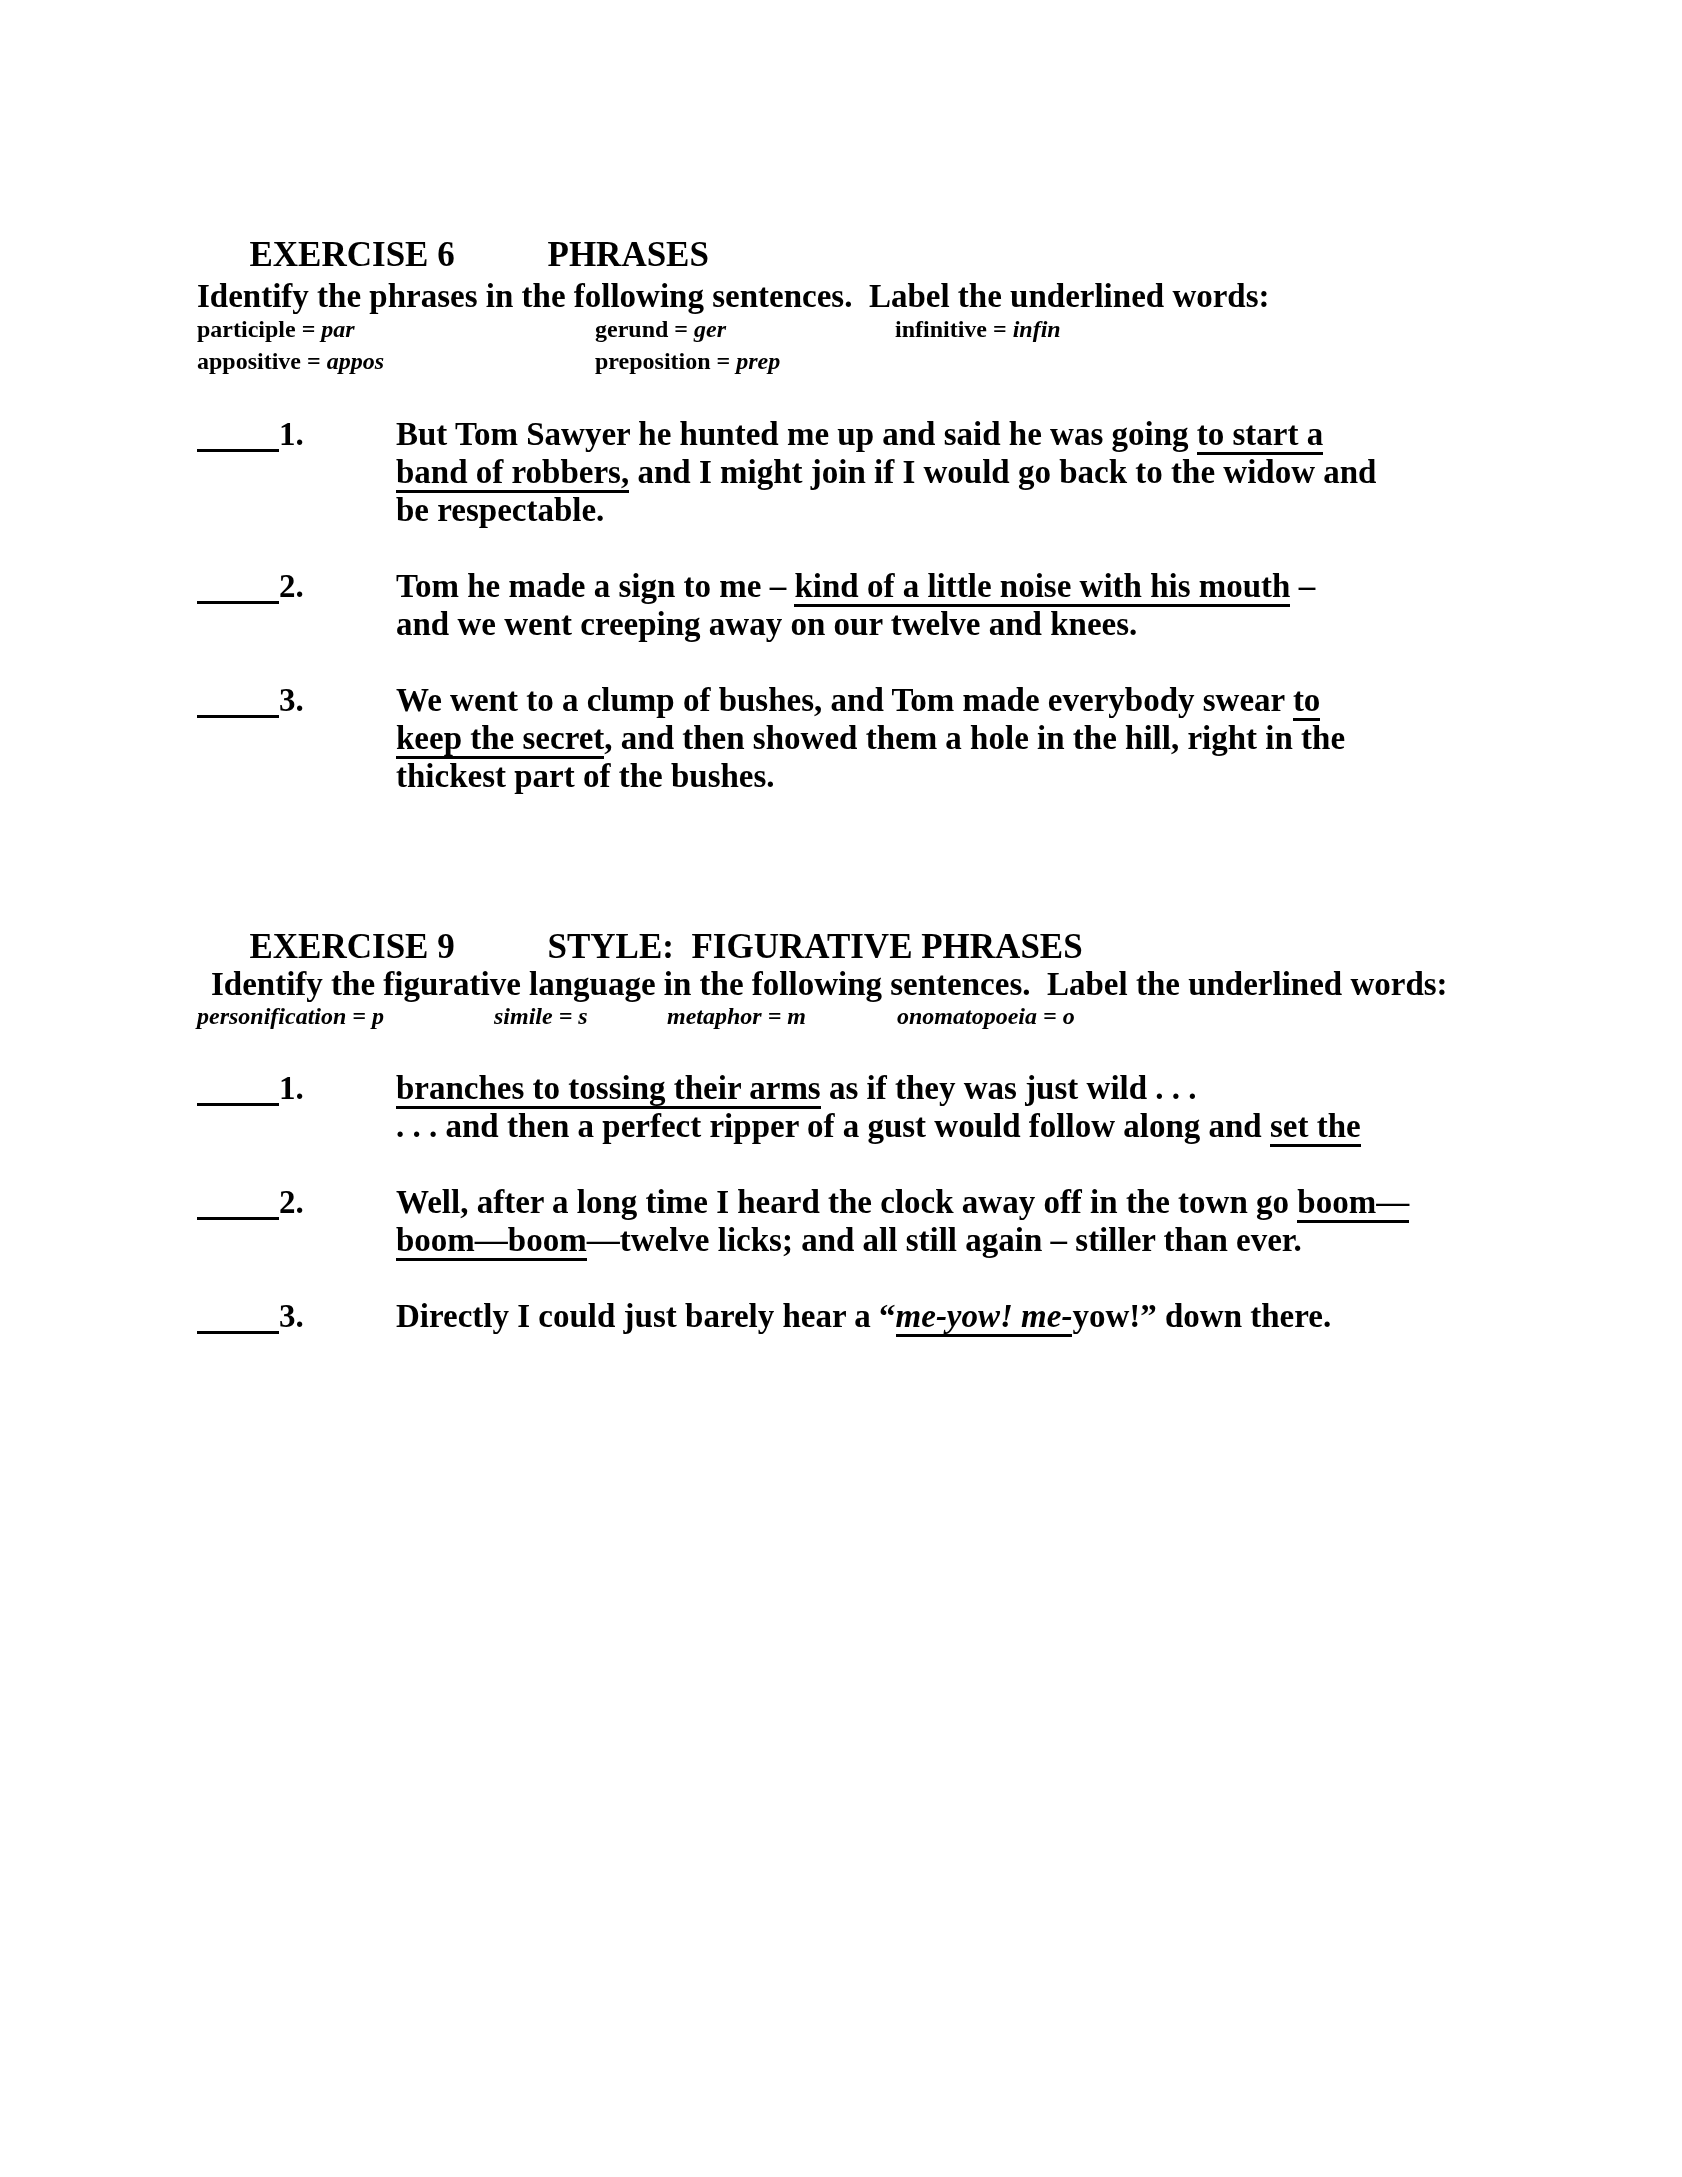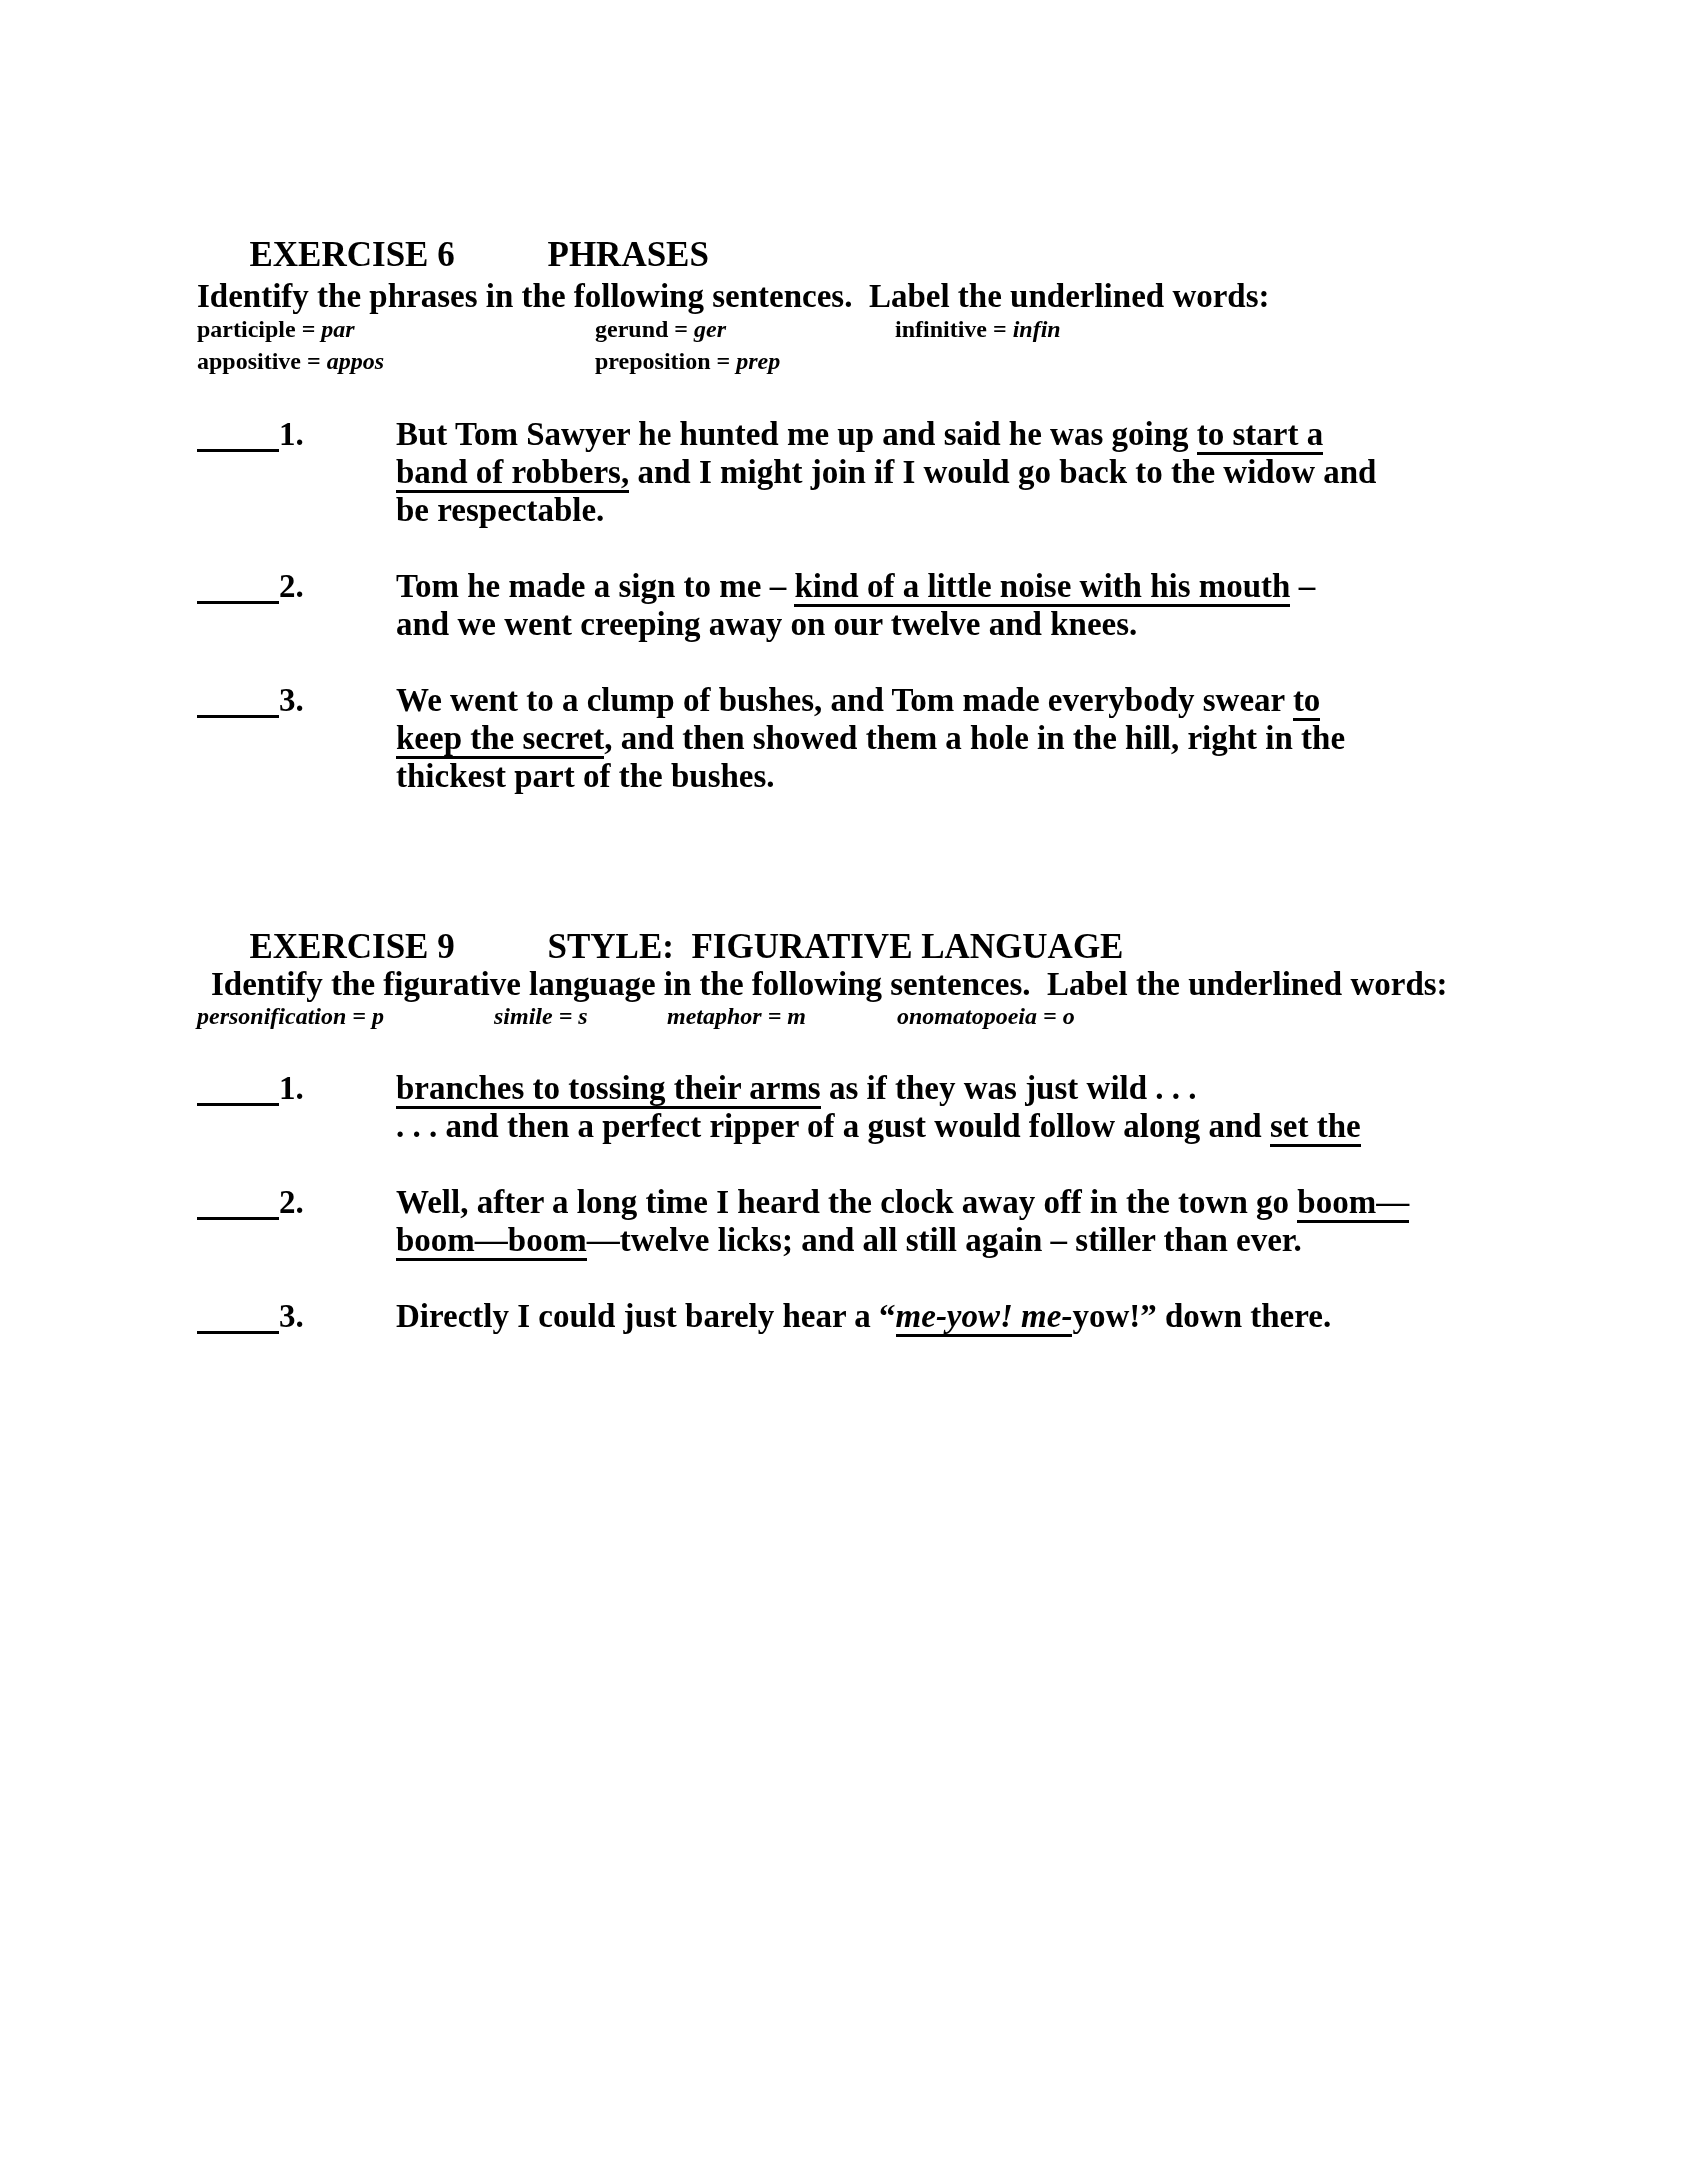--- a/index.html
+++ b/index.html
@@ -53,21 +53,21 @@
       </div>
     <div class="items">
         <div class="item" style="top: 415px;"><span class="blank"></span><span class="num">1.</span><div class="body"><div class="line"><span>But Tom Sawyer he hunted me up and said he was going </span><span class="ul ">to start a</span></div><div class="line"><span class="ul ">band of robbers,</span><span> and I might join if I would go back to the widow and</span></div><div class="line"><span>be respectable.</span></div></div></div>
         <div class="item" style="top: 567px;"><span class="blank"></span><span class="num">2.</span><div class="body"><div class="line"><span>Tom he made a sign to me – </span><span class="ul ">kind of a little noise with his mouth</span><span> –</span></div><div class="line"><span>and we went creeping away on our twelve and knees.</span></div></div></div>
         <div class="item" style="top: 681px;"><span class="blank"></span><span class="num">3.</span><div class="body"><div class="line"><span>We went to a clump of bushes, and Tom made everybody swear </span><span class="ul ">to</span></div><div class="line"><span class="ul ">keep the secret</span><span>, and then showed them a hole in the hill, right in the</span></div><div class="line"><span>thickest part of the bushes.</span></div></div></div>
       </div>
   </section>
 
   <section>
     <div class="heading" style="top: 890px;">
-      <span class="hlabel">EXERCISE 9</span><span>STYLE:  FIGURATIVE LANGUAGE</span>
+      <span class="hlabel">EXERCISE 9</span><span>STYLE:  FIGURATIVE PHRASES</span>
     </div>
     <div class="instructions" style="top: 965px; margin-left: 14px;">Identify the figurative language in the following sentences.  Label the underlined words:</div>
     <div class="keys">
         <div class="key-row" style="top: 1000px;"><span class="key-entry" style="left: 0px;"><span class="it">personification = p</span></span><span class="key-entry" style="left: 297px;"><span class="it">simile = s</span></span><span class="key-entry" style="left: 470px;"><span class="it">metaphor = m</span></span><span class="key-entry" style="left: 700px;"><span class="it">onomatopoeia = o</span></span></div>
       </div>
     <div class="items">
         <div class="item" style="top: 1069px;"><span class="blank"></span><span class="num">1.</span><div class="body"><div class="line"><span class="ul ">branches to tossing their arms</span><span> as if they was just wild . . .</span></div><div class="line"><span>. . . and then a perfect ripper of a gust would follow along and </span><span class="ul ">set the</span></div></div></div>
         <div class="item" style="top: 1183px;"><span class="blank"></span><span class="num">2.</span><div class="body"><div class="line"><span>Well, after a long time I heard the clock away off in the town go </span><span class="ul ">boom—</span></div><div class="line"><span class="ul ">boom—boom</span><span>—twelve licks; and all still again – stiller than ever.</span></div></div></div>
         <div class="item" style="top: 1297px;"><span class="blank"></span><span class="num">3.</span><div class="body"><div class="line"><span>Directly I could just barely hear a “</span><span class="ul it">me-yow! me-</span><span>yow!” down there.</span></div></div></div>
       </div>

